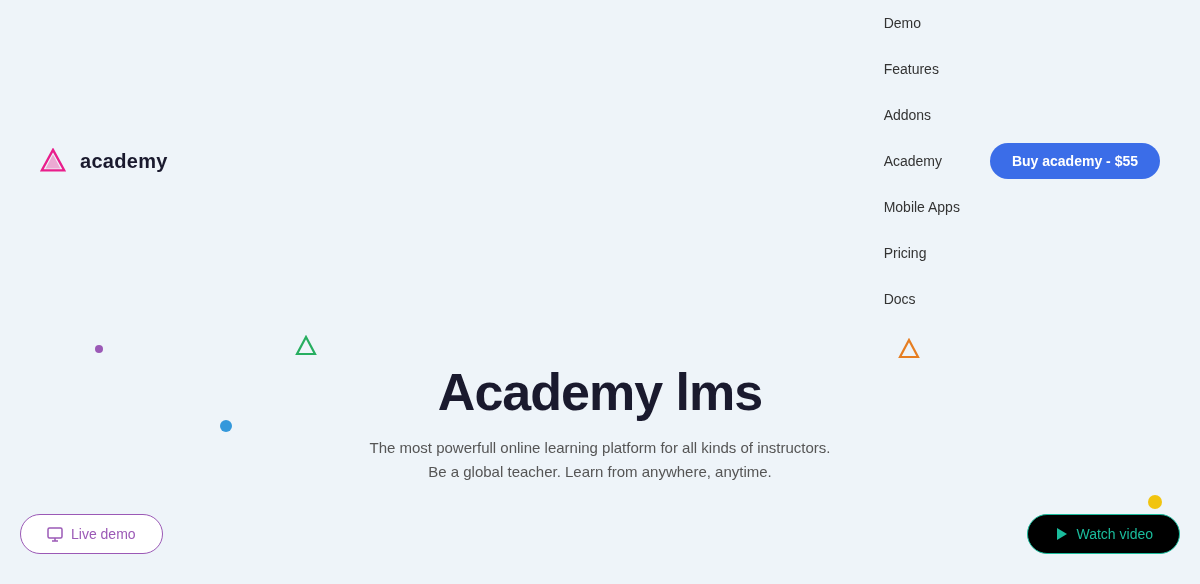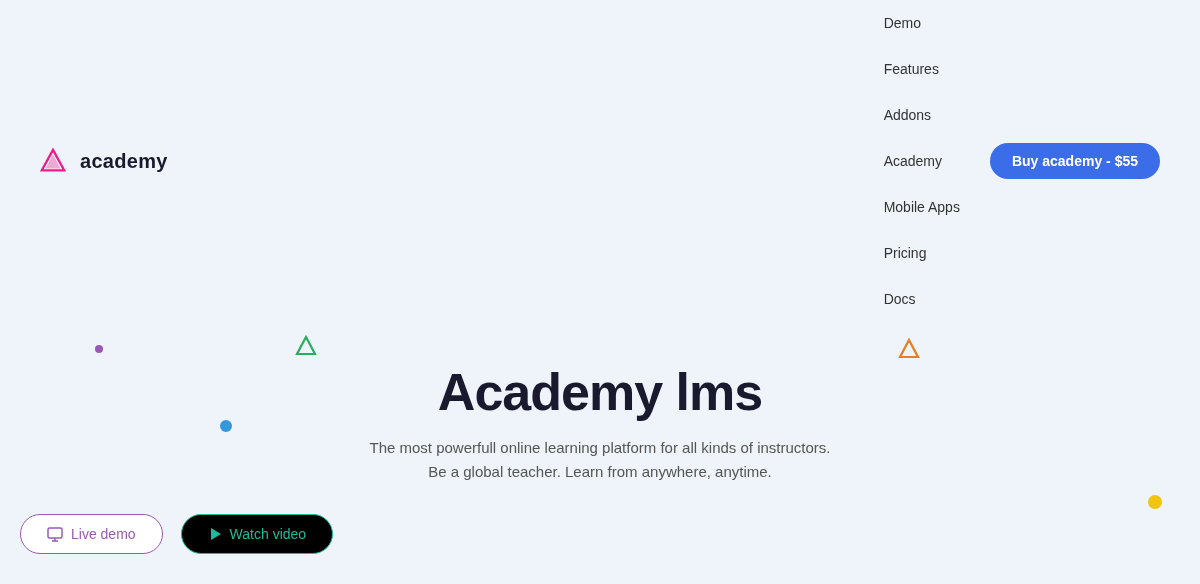--- a/index.html
+++ b/index.html
@@ -79,21 +79,21 @@
       font-size: 15px;
       color: #555;
       line-height: 1.6;
       max-width: 500px;
       margin: 0 auto 30px;
     }
 
     
     .hero-buttons {
       display: flex;
-      justify-content: flex-start;
+      justify-content: space-between;
       gap: 18px;
       margin-bottom: 30px;
     }
     .btn-live-demo {
       border: 1.5px solid #9b59b6;
       color: #9b59b6;
       background: white;
       border-radius: 25px;
       padding: 11px 26px;
       font-size: 14px;

